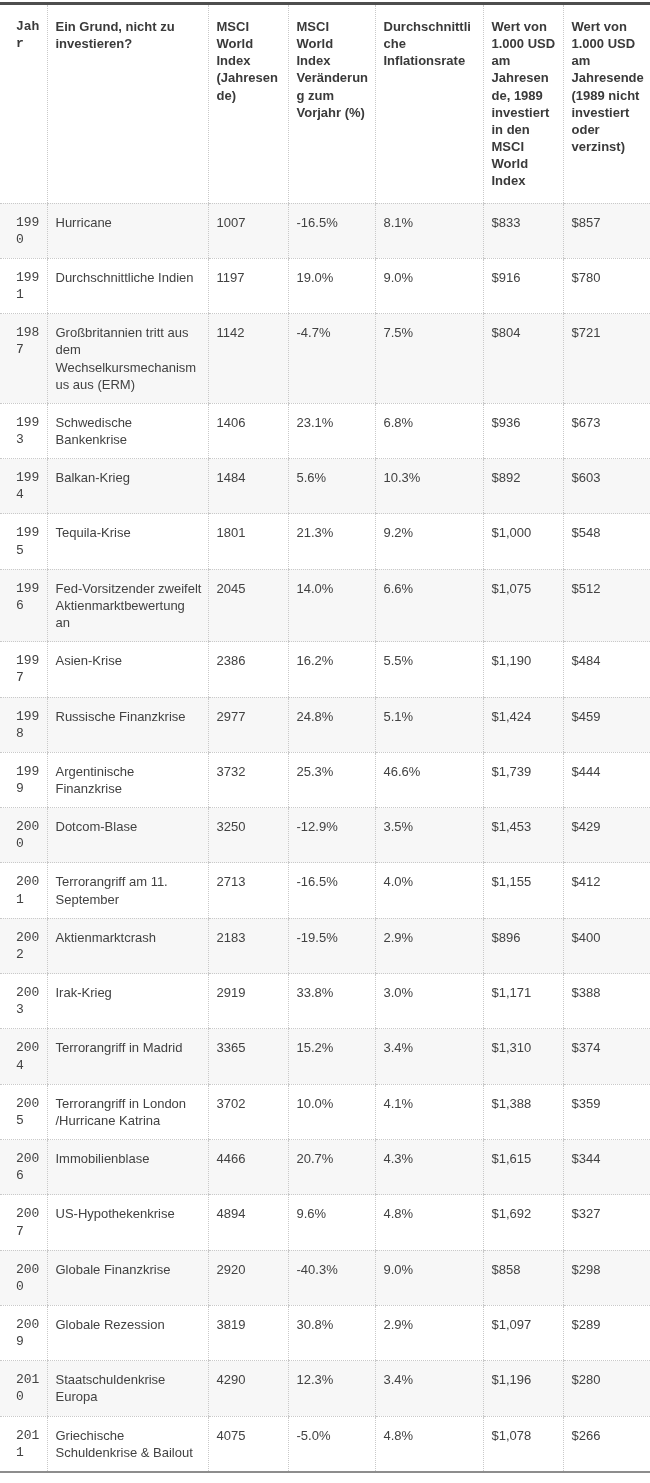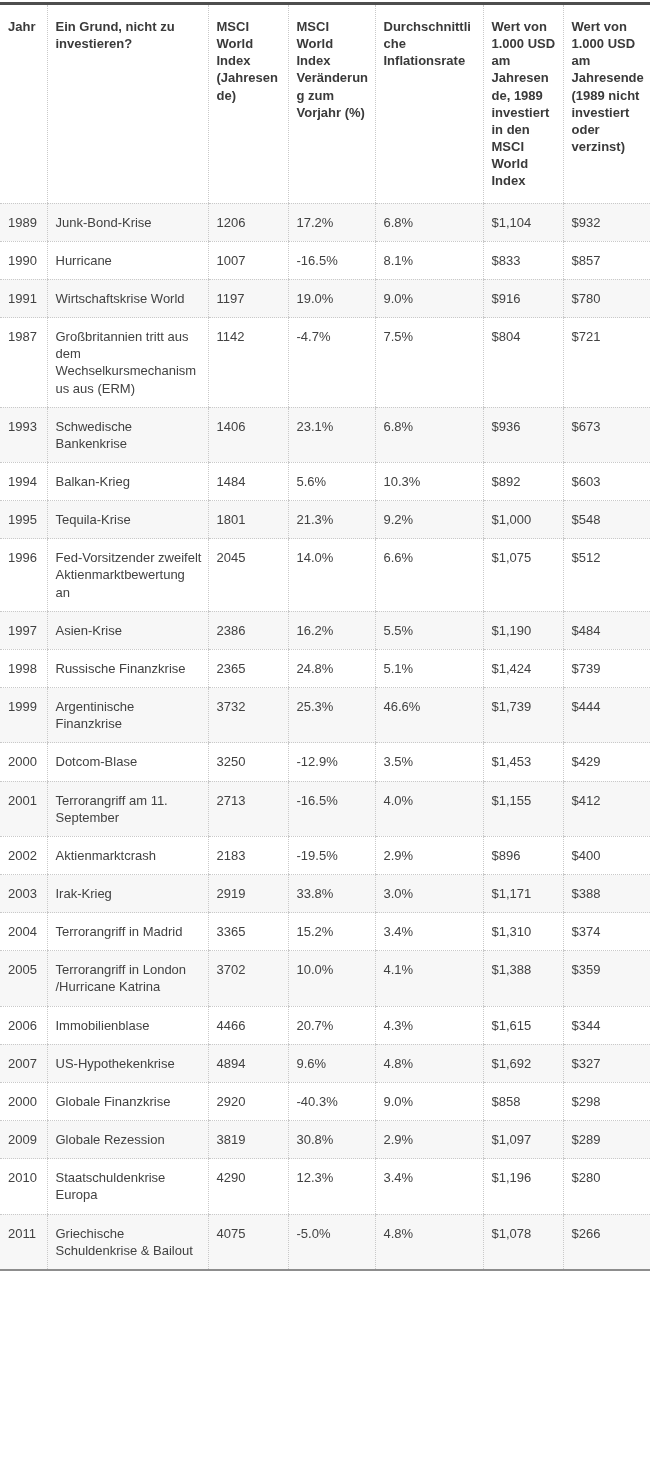--- a/index.html
+++ b/index.html
@@ -33,21 +33,22 @@
     font-size: 13px;
     line-height: 1.32;
     text-align: left;
     vertical-align: top;
     padding: 10px 6px 10px 8px;
     border-left: 1px dotted #c9c9c9;
     word-wrap: break-word;
   }
   th:first-child, td:first-child {
     border-left: none;
-    padding-left: 8px;
+    padding-left: 16px;
+    font-family: Liberation Mono, monospace;
   }
   thead th {
     font-weight: bold;
     color: #3a3a3a;
     border-bottom: 1px dotted #c9c9c9;
     padding-top: 13px;
     padding-bottom: 13px;
     background: #ffffff;
   }
   tbody td {
@@ -84,40 +85,31 @@
         <th>Ein Grund, nicht zu investieren?</th>
         <th>MSCI World Index (Jahresende)</th>
         <th>MSCI World Index Veränderung zum Vorjahr (%)</th>
         <th>Durchschnittliche Inflationsrate</th>
         <th>Wert von 1.000 USD am Jahresende, 1989 investiert in den MSCI World Index</th>
         <th>Wert von 1.000 USD am Jahresende (1989 nicht investiert oder verzinst)</th>
       </tr>
     </thead>
     <tbody>
         <tr>
-          <td>1989</td>
-          <td>Junk-Bond-Krise</td>
-          <td>1206</td>
-          <td>17.2%</td>
-          <td>6.8%</td>
-          <td>$1,104</td>
-          <td>$932</td>
-        </tr>
-        <tr>
           <td>1990</td>
           <td>Hurricane</td>
           <td>1007</td>
           <td>-16.5%</td>
           <td>8.1%</td>
           <td>$833</td>
           <td>$857</td>
         </tr>
         <tr>
           <td>1991</td>
-          <td>Wirtschaftskrise World</td>
+          <td>Durchschnittliche Indien</td>
           <td>1197</td>
           <td>19.0%</td>
           <td>9.0%</td>
           <td>$916</td>
           <td>$780</td>
         </tr>
         <tr>
           <td>1987</td>
           <td>Großbritannien tritt aus dem Wechselkursmechanismus aus (ERM)</td>
           <td>1142</td>
@@ -167,25 +159,25 @@
           <td>Asien-Krise</td>
           <td>2386</td>
           <td>16.2%</td>
           <td>5.5%</td>
           <td>$1,190</td>
           <td>$484</td>
         </tr>
         <tr>
           <td>1998</td>
           <td>Russische Finanzkrise</td>
-          <td>2365</td>
+          <td>2977</td>
           <td>24.8%</td>
           <td>5.1%</td>
           <td>$1,424</td>
-          <td>$739</td>
+          <td>$459</td>
         </tr>
         <tr>
           <td>1999</td>
           <td>Argentinische Finanzkrise</td>
           <td>3732</td>
           <td>25.3%</td>
           <td>46.6%</td>
           <td>$1,739</td>
           <td>$444</td>
         </tr>

